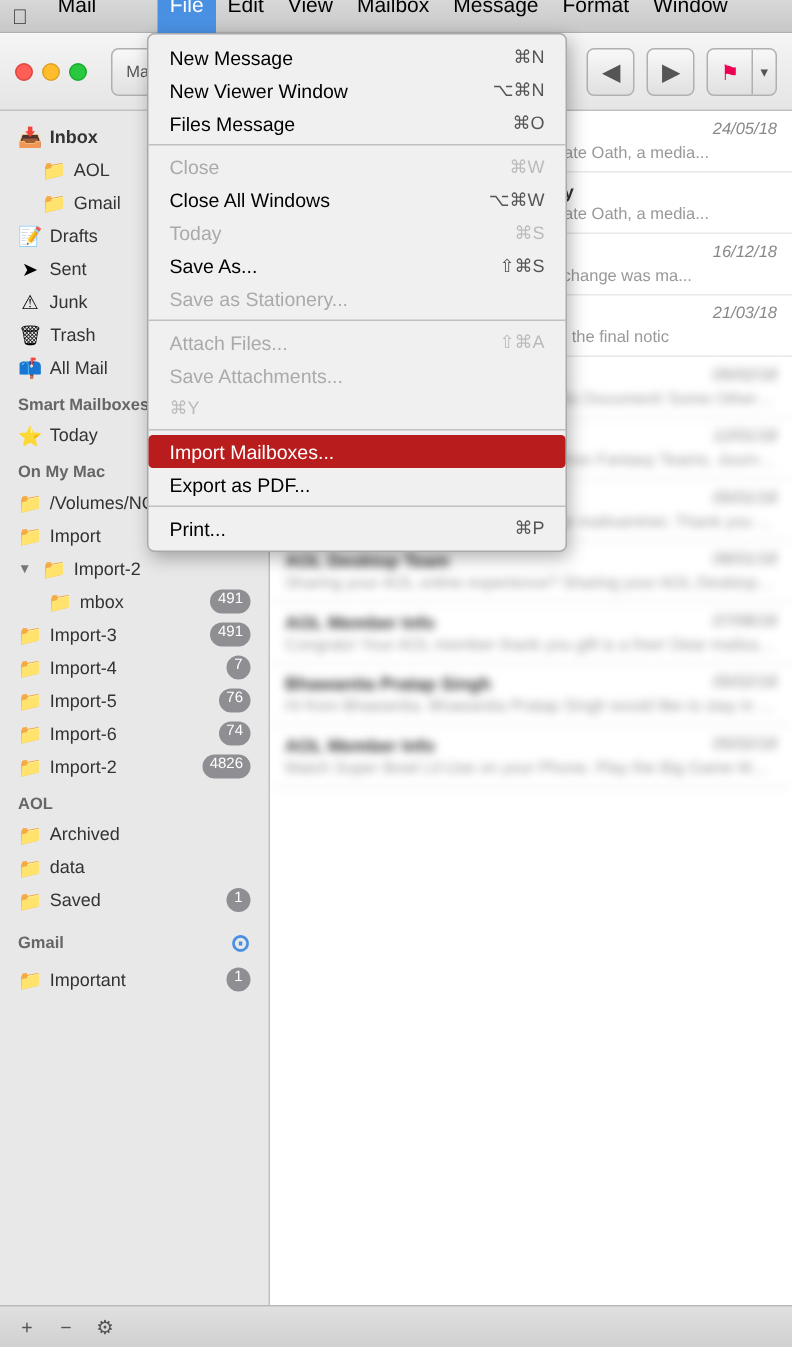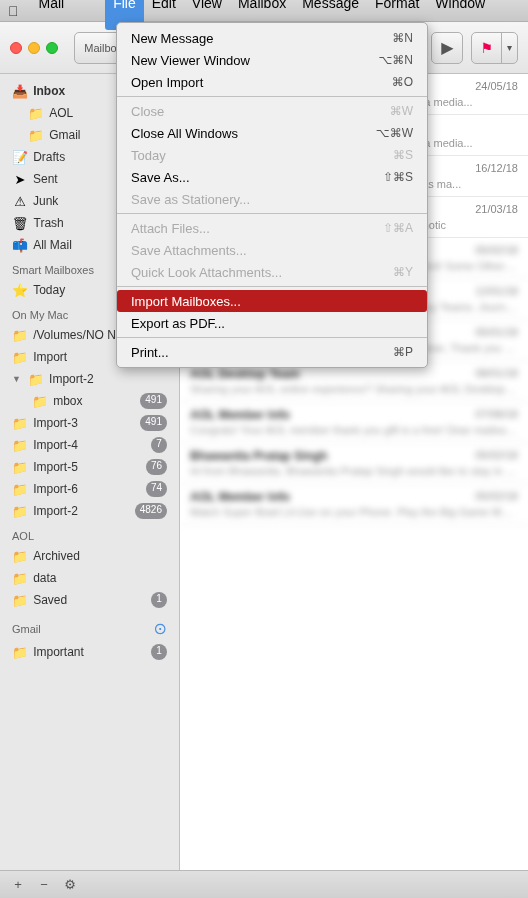--- a/index.html
+++ b/index.html
@@ -41,22 +41,22 @@
       background: #4a90e2;
       color: white;
       border-radius: 3px;
       margin-left: 33px;
     }
 
     
     .dropdown-menu {
       position: absolute;
       top: 22px;
-      left: 116px;
-      width: 312px;
+      left: 98px;
+      width: 280px;
       background: #f0f0f0;
       border: 1px solid #aaa;
       border-radius: 5px;
       box-shadow: 2px 4px 12px rgba(0,0,0,0.3);
       z-index: 200;
       padding: 4px 0;
     }
     .menu-item {
       display: flex;
       align-items: center;
@@ -187,21 +187,21 @@
       width: 180px;
       min-width: 180px;
       background: #e8e8e8;
       border-right: 1px solid #c0c0c0;
       overflow-y: auto;
       overflow-x: hidden;
       padding: 6px 0;
     }
     .sidebar-section-label {
       font-size: 11px;
-      font-weight: 400;
+      font-weight: 700;
       color: #666;
       padding: 8px 12px 3px 12px;
       text-transform: none;
     }
     .sidebar-item {
       display: flex;
       align-items: center;
       padding: 1px 8px;
       height: 22px;
       cursor: pointer;
@@ -262,20 +262,21 @@
       flex: 1;
       white-space: nowrap;
       overflow: hidden;
       text-overflow: ellipsis;
     }
     .message-date {
       font-size: 11px;
       color: #888;
       white-space: nowrap;
       margin-left: 4px;
+      font-style: italic;
     }
     .message-preview {
       font-size: 11px;
       color: #999;
       white-space: nowrap;
       overflow: hidden;
       text-overflow: ellipsis;
     }
     .message-blurred {
       filter: blur(3px);
@@ -321,21 +322,21 @@
 
   <div class="menu-item">
     <span>New Message</span>
     <span class="shortcut">⌘N</span>
   </div>
   <div class="menu-item">
     <span>New Viewer Window</span>
     <span class="shortcut">⌥⌘N</span>
   </div>
   <div class="menu-item">
-    <span>Open Import</span>
+    <span>Files Message</span>
     <span class="shortcut">⌘O</span>
   </div>
   <div class="menu-separator"></div>
   <div class="menu-item disabled">
     <span>Close</span>
     <span class="shortcut">⌘W</span>
   </div>
   <div class="menu-item">
     <span>Close All Windows</span>
     <span class="shortcut">⌥⌘W</span>
@@ -355,21 +356,20 @@
   <div class="menu-separator"></div>
   <div class="menu-item disabled">
     <span>Attach Files...</span>
     <span class="shortcut">⇧⌘A</span>
   </div>
   <div class="menu-item disabled">
     <span>Save Attachments...</span>
     <span class="shortcut"></span>
   </div>
   <div class="menu-item disabled">
-    <span>Quick Look Attachments...</span>
     <span class="shortcut">⌘Y</span>
   </div>
   <div class="menu-separator"></div>
   <div class="menu-item highlighted">
     <span>Import Mailboxes...</span>
     <span class="shortcut"></span>
   </div>
   <div class="menu-item">
     <span>Export as PDF...</span>
     <span class="shortcut"></span>

